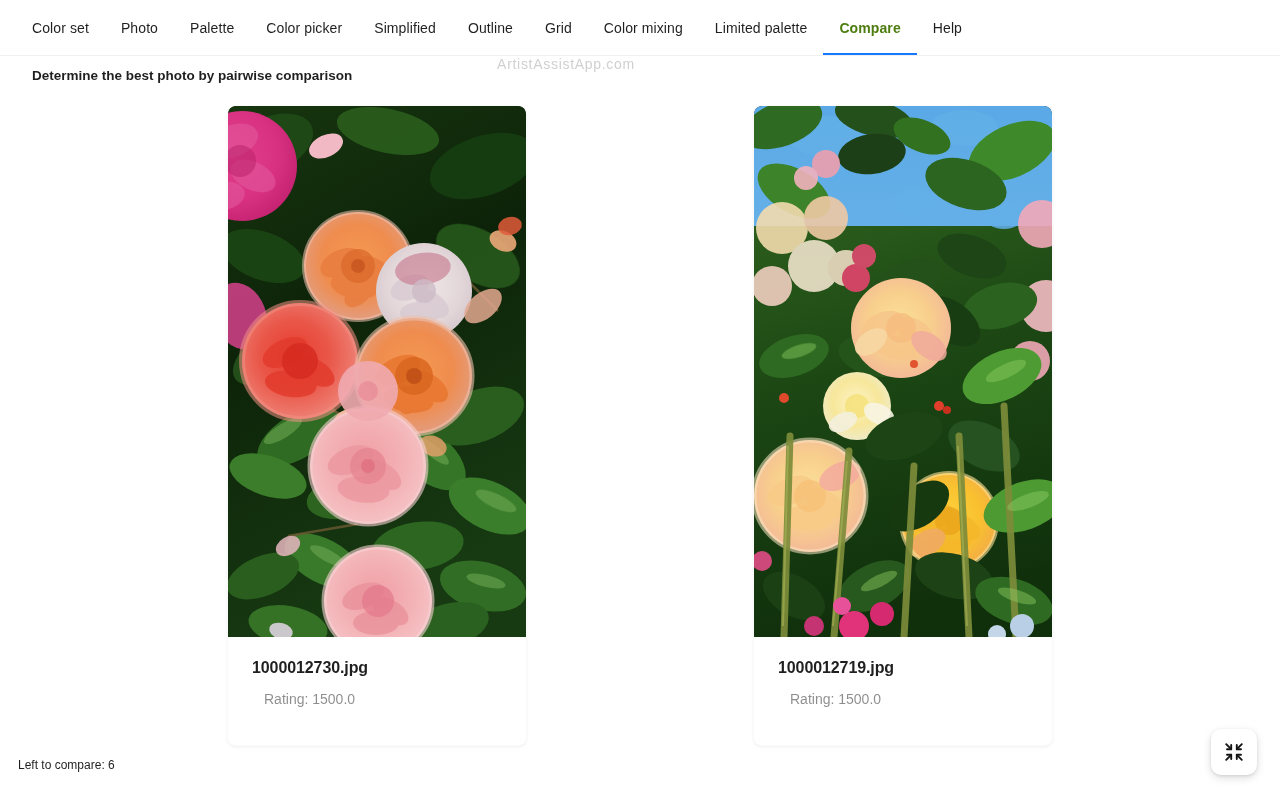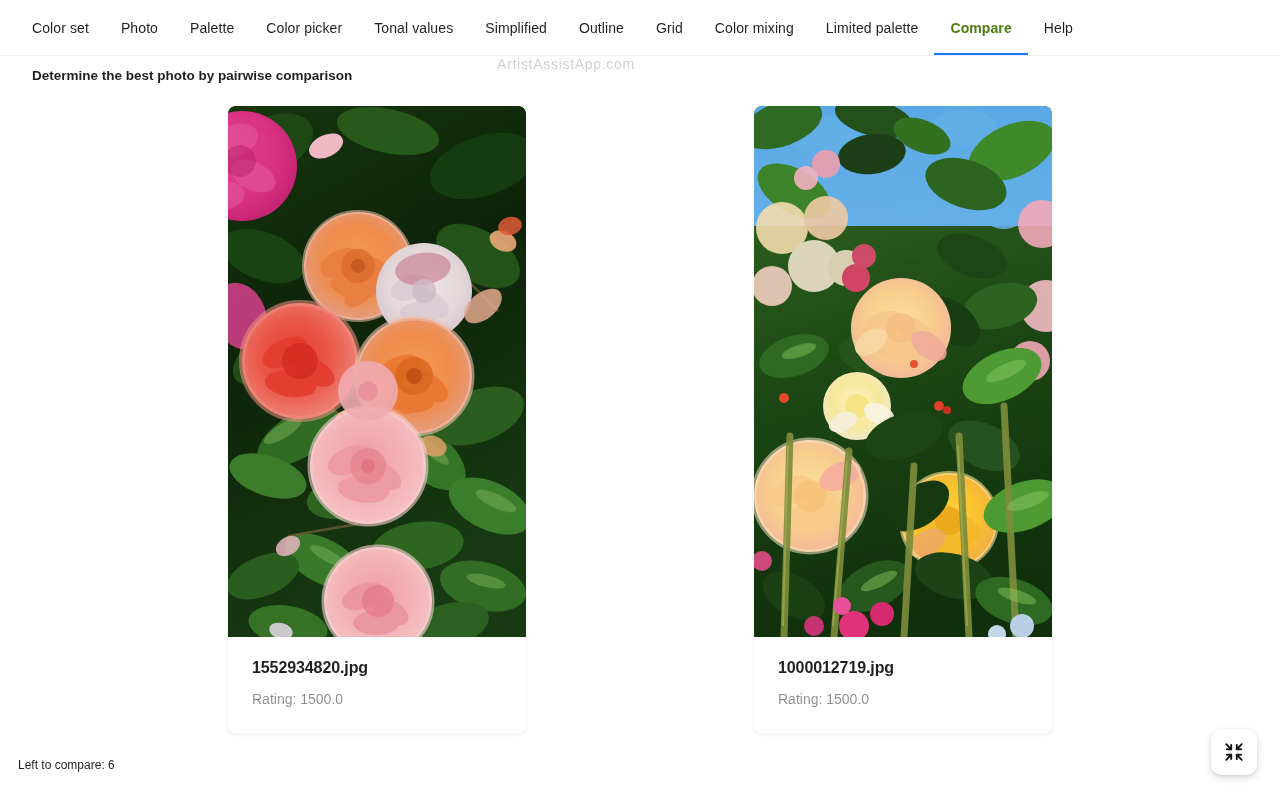--- a/index.html
+++ b/index.html
@@ -101,21 +101,21 @@
   .card-title {
     font-size: 16px;
     font-weight: bold;
     color: rgba(0,0,0,0.88);
     margin: 0 0 14px 0;
     letter-spacing: -0.1px;
   }
   .card-meta {
     font-size: 14px;
     color: rgba(0,0,0,0.45);
-    margin: 0;
+    margin: 12px;
   }
 
   
   .status-line {
     position: absolute;
     left: 18px; top: 758px;
     font-size: 12px;
     color: rgba(0,0,0,0.88);
   }
 
@@ -144,23 +144,20 @@
       <span>Color set</span>
     </div>
   <div class="nav-item">
       <span>Photo</span>
     </div>
   <div class="nav-item">
       <span>Palette</span>
     </div>
   <div class="nav-item">
       <span>Color picker</span>
-    </div>
-  <div class="nav-item">
-      <span>Tonal values</span>
     </div>
   <div class="nav-item">
       <span>Simplified</span>
     </div>
   <div class="nav-item">
       <span>Outline</span>
     </div>
   <div class="nav-item">
       <span>Grid</span>
     </div>
@@ -355,21 +352,21 @@
         </g>
 
         <ellipse cx="60" cy="440" rx="13" ry="9" fill="#e7b6c0" opacity="0.85" transform="rotate(-30 60 440)"></ellipse>
         <ellipse cx="53" cy="525" rx="12" ry="8" fill="#dcd2de" opacity="0.9" transform="rotate(15 53 525)"></ellipse>
         <ellipse cx="255" cy="200" rx="22" ry="13" fill="#e3a88f" opacity="0.85" transform="rotate(-40 255 200)"></ellipse>
         <ellipse cx="275" cy="135" rx="14" ry="10" fill="#eba878" opacity="0.9" transform="rotate(25 275 135)"></ellipse>
         <ellipse cx="282" cy="120" rx="12" ry="9" fill="#e05a3a" opacity="0.85" transform="rotate(-15 282 120)"></ellipse>
       </svg>
     </div>
     <div class="card-body">
-      <div class="card-title">1552934820.jpg</div>
+      <div class="card-title">1000012730.jpg</div>
       <div class="card-meta">Rating: 1500.0</div>
     </div>
   </div>
 
   <div class="photo-card">
     <div class="photo-frame">
       <svg viewBox="0 0 298 531" preserveAspectRatio="xMidYMid slice" aria-hidden="true">
         <defs>
           <radialGradient id="R_peach" cx="48%" cy="45%" r="62%">
             <stop offset="0%" stop-color="#fbe09a"></stop>

